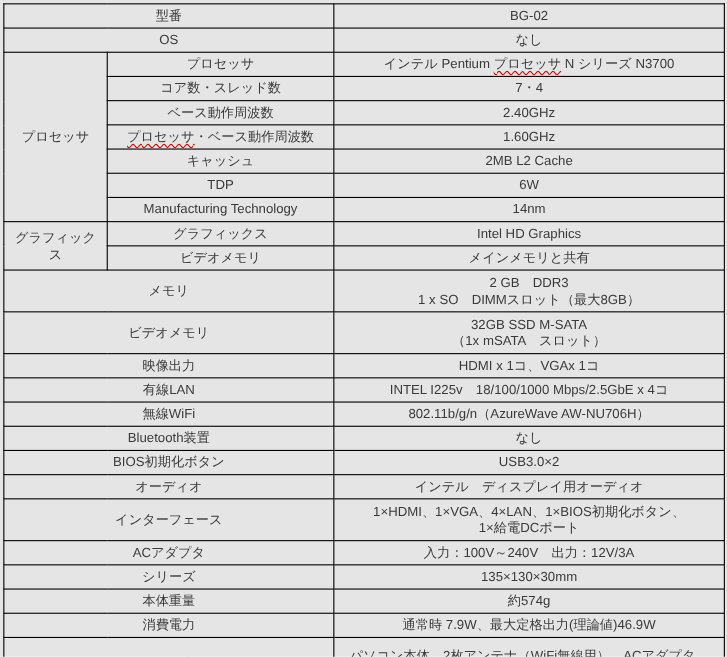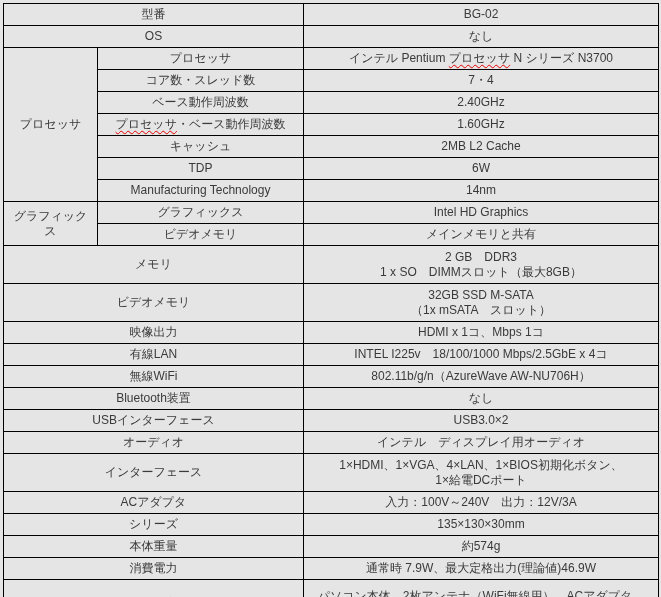--- a/index.html
+++ b/index.html
@@ -122,40 +122,40 @@
     </tr>
 
     <tr class="r2">
       <td colspan="2">ビデオメモリ</td>
       <td>32GB SSD M-SATA
 （1x mSATA　スロット）</td>
     </tr>
 
     <tr class="rn">
       <td colspan="2">映像出力</td>
-      <td>HDMI x 1コ、Mbps 1コ</td>
+      <td>HDMI x 1コ、VGAx 1コ</td>
     </tr>
 
     <tr class="rn">
       <td colspan="2">有線LAN</td>
       <td>INTEL I225v　18/100/1000 Mbps/2.5GbE x 4コ</td>
     </tr>
 
     <tr class="rn">
       <td colspan="2">無線WiFi</td>
       <td>802.11b/g/n（AzureWave AW-NU706H）</td>
     </tr>
 
     <tr class="rn">
       <td colspan="2">Bluetooth装置</td>
       <td>なし</td>
     </tr>
 
     <tr class="rn">
-      <td colspan="2">USBインターフェース</td>
+      <td colspan="2">BIOS初期化ボタン</td>
       <td>USB3.0×2</td>
     </tr>
 
     <tr class="rn">
       <td colspan="2">オーディオ</td>
       <td>インテル　ディスプレイ用オーディオ</td>
     </tr>
 
     <tr class="r2">
       <td colspan="2">インターフェース</td>

